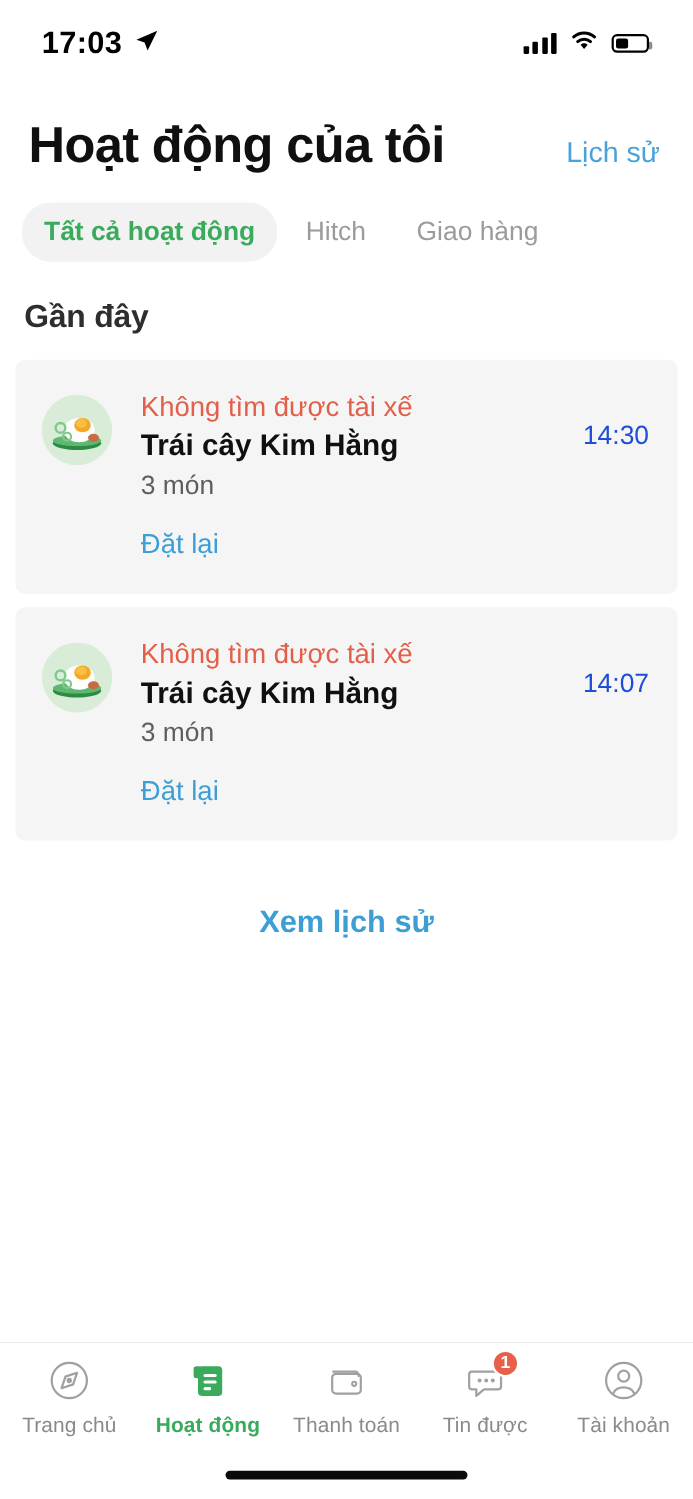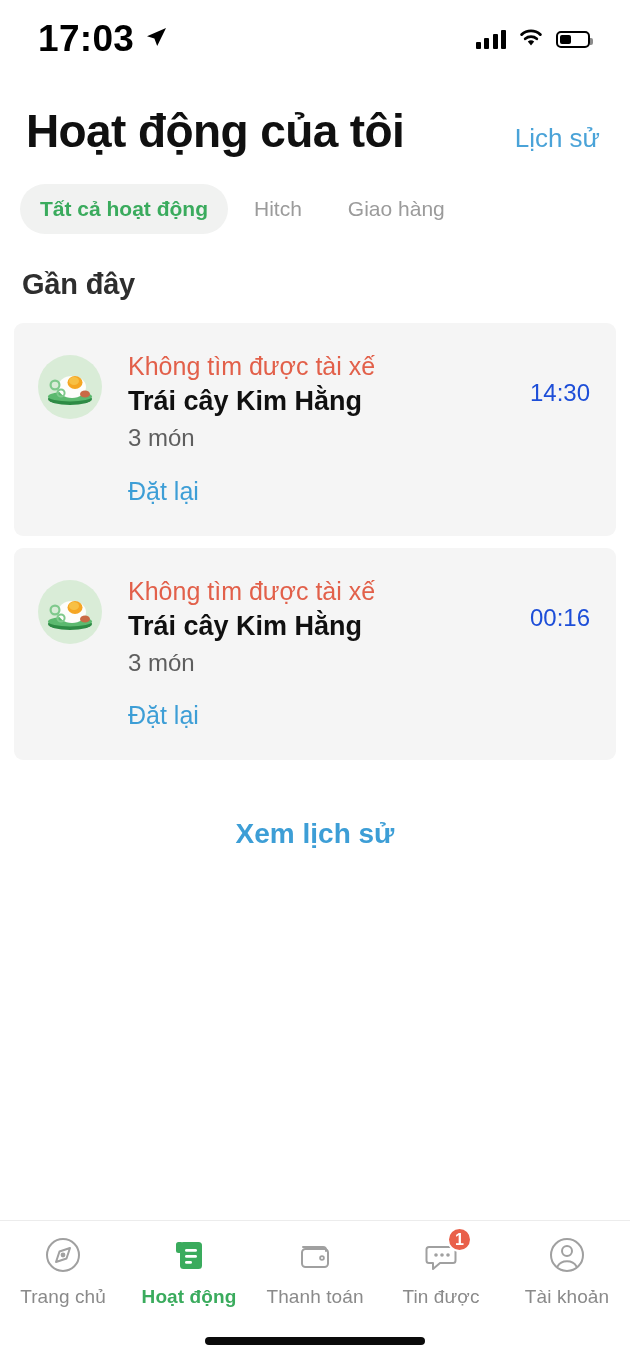--- a/index.html
+++ b/index.html
@@ -12,21 +12,21 @@
   }
   .phone { position:relative; width:630px; height:1363px; background:#fff; }
 
   
   .statusbar {
     height:78px;
     display:flex; align-items:center; justify-content:space-between;
     padding:0 40px 0 38px;
   }
   .sb-left { display:flex; align-items:center; gap:10px; }
-  .sb-time { font-size:37px; font-weight:600; color:#000; letter-spacing:0.3px; }
+  .sb-time { font-size:28px; font-weight:600; color:#000; letter-spacing:0.3px; }
   .loc-arrow { display:block; }
   .sb-right { display:flex; align-items:center; gap:12px; }
   .bars { display:flex; align-items:flex-end; gap:3.5px; height:20px; }
   .bars i { display:block; width:5px; background:#000; border-radius:1px; }
   .bars i:nth-child(1){height:7px;}
   .bars i:nth-child(2){height:11px;}
   .bars i:nth-child(3){height:15px;}
   .bars i:nth-child(4){height:19px;}
   .batt { position:relative; width:34px; height:17px; border:2px solid #000; border-radius:5px; }
   .batt-fill { position:absolute; left:2px; top:2px; bottom:2px; width:38%; background:#000; border-radius:2px; }
@@ -36,21 +36,21 @@
   .header {
     display:flex; align-items:baseline; justify-content:space-between;
     padding:26px 30px 0 26px;
   }
   .page-title { font-size:46px; font-weight:700; color:#101010; letter-spacing:-0.6px; }
   .history-link { font-size:26px; font-weight:500; color:#4aa3d8; }
 
   
   .tabs { display:flex; align-items:center; gap:6px; padding:26px 0 0 20px; }
   .tab {
-    font-size:21px; color:#9b9b9b; font-weight:400;
+    font-size:24px; color:#9b9b9b; font-weight:400;
     padding:13px 20px; border-radius:26px; white-space:nowrap;
   }
   .tab.active { background:#f1f2f1; color:#3aab5d; font-weight:700; }
 
   
   .section-title {
     font-size:29px; font-weight:700; color:#2e2e2e;
     padding:34px 0 0 22px; letter-spacing:-0.2px;
   }
 
@@ -189,21 +189,21 @@
           <circle cx="23" cy="38" r="3.6" fill="none" stroke="#7fc98c" stroke-width="2"></circle>
           <ellipse cx="47" cy="39" rx="5" ry="3.6" fill="#c96a45"></ellipse>
         </svg>
       </div>
       <div class="card-body">
         <div class="card-status">Không tìm được tài xế</div>
         <div class="card-merchant">Trái cây Kim Hằng</div>
         <div class="card-items">3 món</div>
         <div class="card-action">Đặt lại</div>
       </div>
-      <div class="card-time">00:16</div>
+      <div class="card-time">14:07</div>
     </div>
 
   </div>
 
   <div class="view-history">Xem lịch sử</div>
 
   <div class="bottom-nav">
 
     <div class="nav-item">
       <div class="nav-icon">

